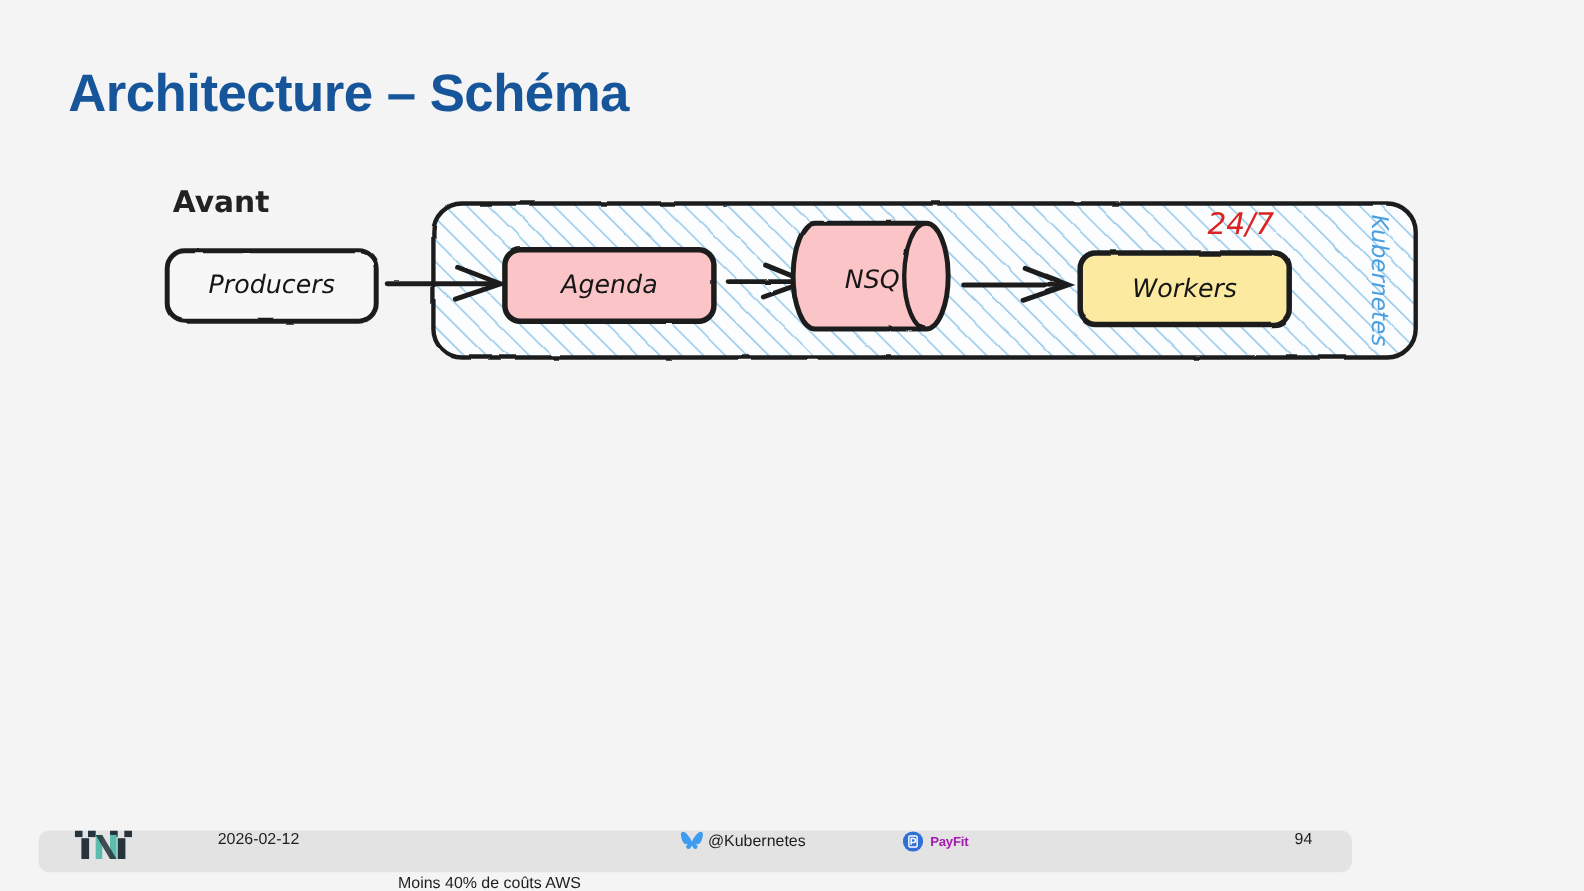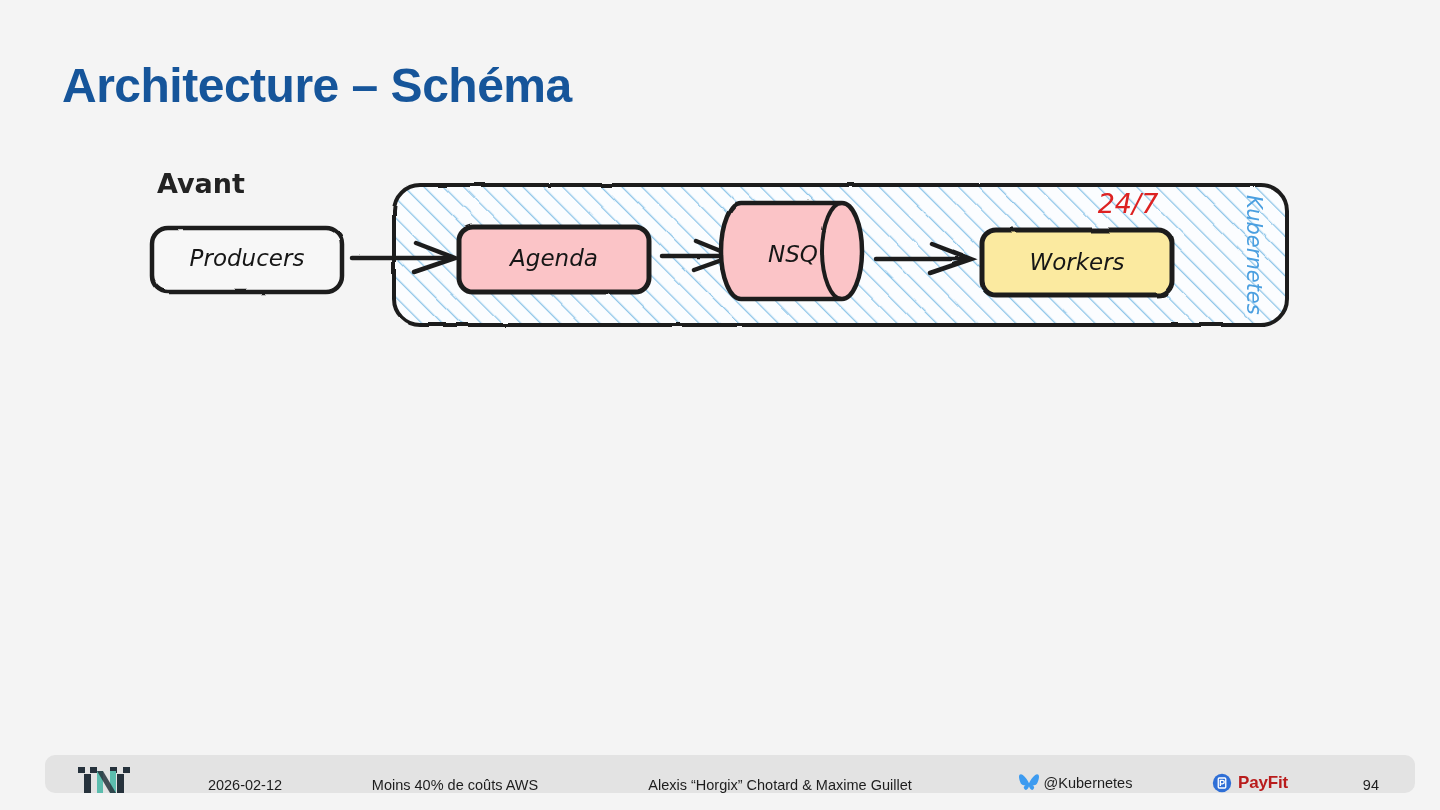--- a/index.html
+++ b/index.html
@@ -42,28 +42,28 @@
   }
 
   .hand-text {
     font-family: "DejaVu Sans", sans-serif;
     font-style: italic;
   }
 
   
   .footer-bar {
     position: absolute;
-    left: 45px;
+    left: 35px;
     top: 755px;
-    width: 1370px;
+    width: 1194px;
     height: 38px;
     background: #e3e3e3;
     border-radius: 10px;
     display: flex;
-    align-items: flex-end;
+    align-items: flex-start;
     font-size: 14.5px;
     color: #1d1d1d;
   }
   .footer-cell {
     display: flex;
     align-items: center;
     justify-content: center;
     white-space: nowrap;
   }
   .f-logo      { width: 120px; justify-content: center; }
@@ -71,22 +71,22 @@
   .f-talk      { width: 260px; margin-top: 40px; }
   .f-authors   { width: 390px; }
   .f-social    { width: 200px; gap: 4px; }
   .f-brand     { width: 150px; gap: 6px; }
   .f-page      { flex: 1; justify-content: flex-end; padding-right: 36px; }
 
   .tnt-logo { display: block; }
   .bsky-icon { display: block; }
   .payfit-mark { display: block; }
   .payfit-word {
-    color: #b91c1c;
-    font-size: 17px;
+    color: #a21caf;
+    font-size: 12px;
     font-weight: 600;
     letter-spacing: -0.2px;
   }
 </style>
 </head>
 <body>
 
 <div class="slide-title">Architecture – Schéma</div>
 
 <div class="diagram-wrap">
@@ -174,21 +174,20 @@
         <rect x="32" y="4" width="6" height="22"></rect>
       </g>
       <polygon points="25,4 38,26 32,26 19,4" fill="#26323c" opacity="0.85"></polygon>
     </svg>
   </div>
 
   <div class="footer-cell f-date">2026-02-12</div>
 
   <div class="footer-cell f-talk">Moins 40% de coûts AWS</div>
 
-  <div class="footer-cell f-authors">Alexis “Horgix” Chotard &amp; Maxime Guillet</div>
 
   <div class="footer-cell f-social">
     <svg class="bsky-icon" width="22" height="20" viewBox="0 0 24 22">
       <path d="M5.2 2.1C8 4.2 10.6 8 12 11.2 13.4 8 16 4.2 18.8 2.1c2-1.5 4.2-1 4.2 1.9 0 2.8-1.6 7.1-2.6 8.2-1.5 1.7-3.8 1.7-6 1.3 3.3.6 4.2 2.5 2.4 4.4-2.1 2.2-4-1.3-4.6-2.7-.1-.3-.2-.6-.2-.7 0 .1-.1.4-.2.7-.6 1.4-2.5 4.9-4.6 2.7-1.8-1.9-.9-3.8 2.4-4.4-2.2.4-4.5.4-6-1.3C2.6 11.1 1 6.8 1 4c0-2.9 2.2-3.4 4.2-1.9z" fill="#3d9bf0"></path>
     </svg>
     <span>@Kubernetes</span>
   </div>
 
   <div class="footer-cell f-brand">
     <svg class="payfit-mark" width="20" height="20" viewBox="0 0 24 24">

